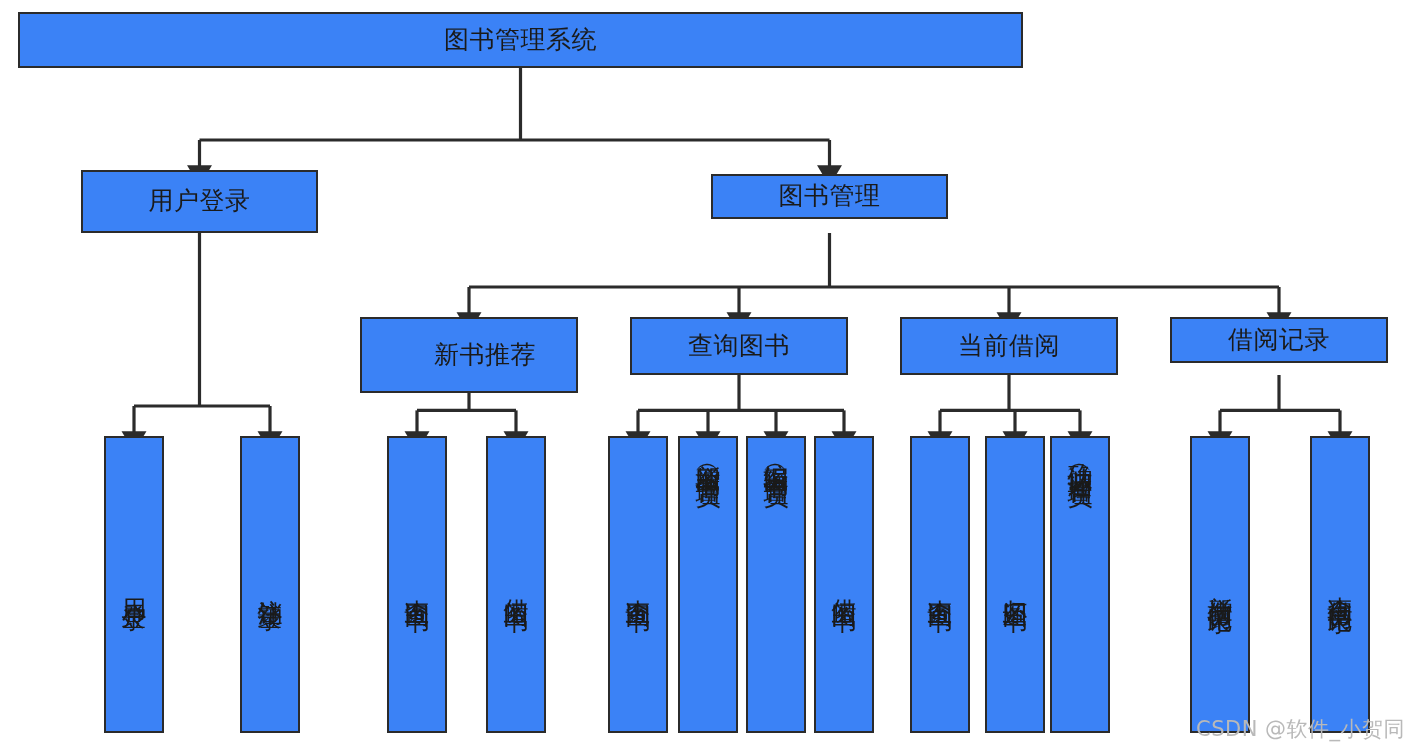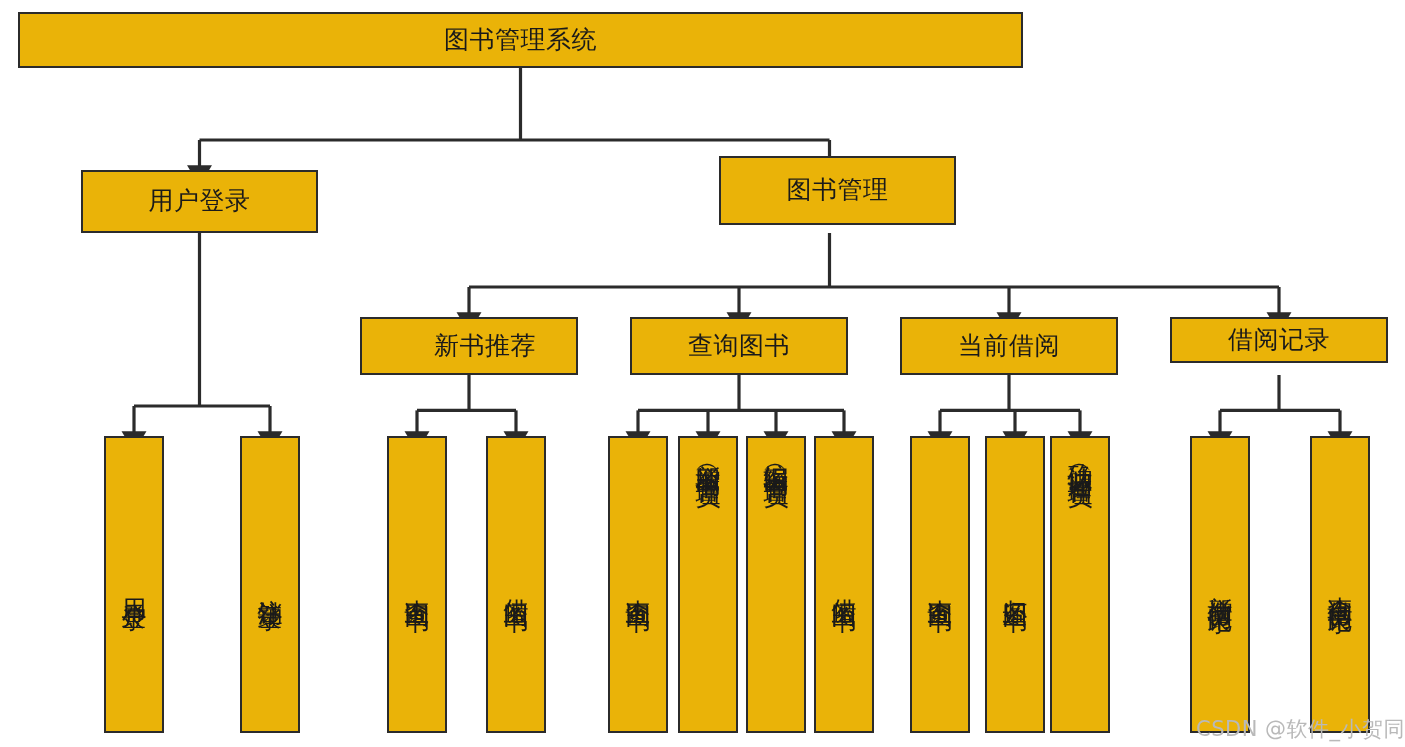--- a/index.html
+++ b/index.html
@@ -24,21 +24,21 @@
     left: 0;
     top: 0;
     width: 1405px;
     height: 747px;
     pointer-events: none;
   }
   .node {
     position: absolute;
     box-sizing: border-box;
     border: 2.5px solid #2b2b2b;
-    background: #eab308;
+    background: #3b82f6;
     display: flex;
     align-items: center;
     justify-content: center;
     overflow: hidden;
   }
   .node .label {
     color: #1a1a1a;
     line-height: 1.06;
     text-align: center;
     white-space: pre;
@@ -125,24 +125,24 @@
       </g>
   </svg>
 
   <div id="node-layer">
       <div class="node horiz root" style="left: 18px; top: 12px; width: 1005px; height: 56px;">
         <span class="label">图书管理系统</span>
       </div>
       <div class="node horiz" style="left: 81px; top: 170px; width: 237px; height: 63px;">
         <span class="label">用户登录</span>
       </div>
-      <div class="node horiz" style="left: 711px; top: 156px; width: 237px; height: 69px; margin-left: 8px;">
+      <div class="node horiz" style="left: 711px; top: 174px; width: 237px; height: 45px;">
         <span class="label">图书管理</span>
       </div>
-      <div class="node horiz" style="left: 360px; top: 317px; width: 218px; height: 58px; padding-left: 32px;">
+      <div class="node horiz" style="left: 360px; top: 317px; width: 218px; height: 76px; padding-left: 32px;">
         <span class="label">新书推荐</span>
       </div>
       <div class="node horiz" style="left: 630px; top: 317px; width: 218px; height: 58px;">
         <span class="label">查询图书</span>
       </div>
       <div class="node horiz" style="left: 900px; top: 317px; width: 218px; height: 58px;">
         <span class="label">当前借阅</span>
       </div>
       <div class="node horiz" style="left: 1170px; top: 317px; width: 218px; height: 46px;">
         <span class="label">借阅记录</span>

